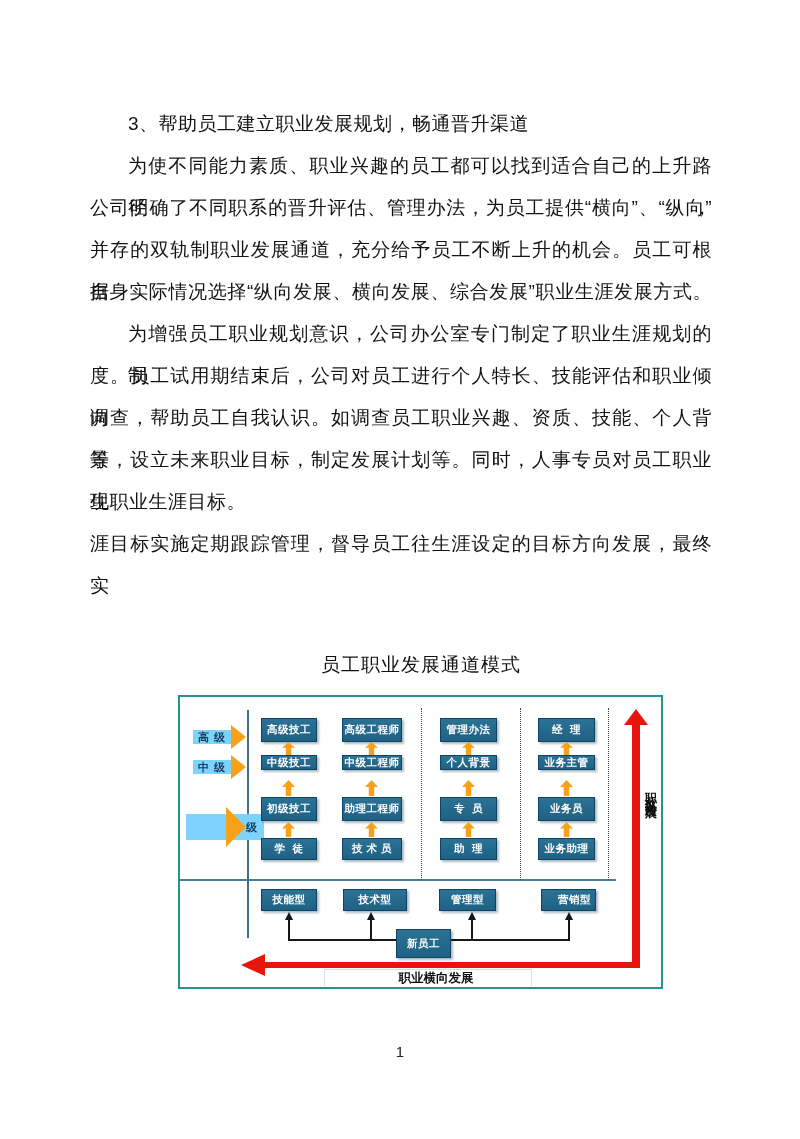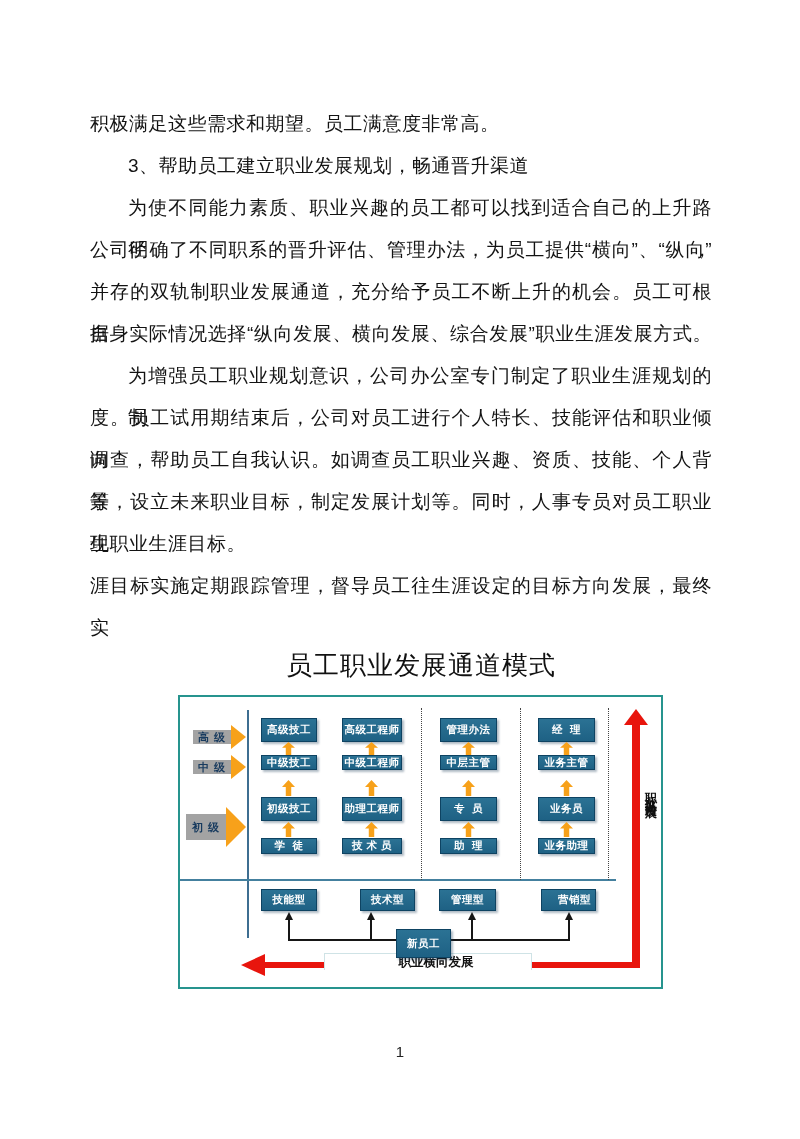--- a/index.html
+++ b/index.html
@@ -11,48 +11,48 @@
   
   .textcol{position:absolute;left:90px;top:103px;width:622px;}
   .line{
     height:42px;line-height:42px;font-size:19px;letter-spacing:0.5px;
     text-align:justify;text-align-last:left;color:#131313;
   }
   .line.full{text-align-last:justify;}
   .line.indent{padding-left:38px;}
   .fig-title{
     position:absolute;left:90px;top:645px;width:662px;height:40px;
-    line-height:40px;text-align:center;font-size:26px;letter-spacing:1px;color:#111;
+    line-height:40px;text-align:center;font-size:19px;letter-spacing:1px;color:#111;
   }
   
   .diagram{
     position:absolute;left:178px;top:695px;width:485px;height:294px;
     border:2px solid #26948e;box-sizing:border-box;background:#fff;
   }
   .vline{position:absolute;left:67px;top:13px;width:2px;height:228px;background:#3e6e91;}
   .hsep{position:absolute;left:0;top:182px;width:436px;height:2px;background:#44809e;}
   .dot{position:absolute;top:11px;height:172px;width:0;border-left:1px dotted #444;}
   
   .lvl-body{
-    position:absolute;background:#a3a3a3;color:#173a5e;font-weight:bold;
+    position:absolute;background:#7dd3fc;color:#173a5e;font-weight:bold;
     font-size:11px;text-align:center;letter-spacing:1px;
   }
   .lvl-head{position:absolute;width:0;height:0;}
   
   .cbox{
     position:absolute;display:flex;align-items:center;justify-content:center;
     background:linear-gradient(180deg,#2b7294,#1e6184);
     border:1px solid #0e4362;box-sizing:border-box;
     box-shadow:1.5px 2px 2px rgba(30,60,85,.35);
     color:#fff;font-weight:bold;font-size:10.5px;letter-spacing:0.5px;white-space:pre;
   }
   .c1{left:81px;width:56px;}  .c2{left:162px;width:60px;}
   .c3{left:260px;width:57px;} .c4{left:358px;width:57px;}
   .r1{top:21px;height:24px;}  .r2{top:58px;height:15px;}
-  .r3{top:100px;height:24px;} .r4{top:141px;height:16px;text-align:right;}
+  .r3{top:100px;height:24px;} .r4{top:141px;height:22px;text-align:right;}
   
   .uparrow{
     position:absolute;width:13px;background:#f7a11a;
     clip-path:polygon(50% 0,100% 44%,71% 44%,71% 100%,29% 100%,29% 44%,0 44%);
   }
   
   .tbox{top:192px;height:22px;}
   .nbox{left:216px;top:232px;width:55px;height:29px;z-index:3;}
   
   .conn-h{position:absolute;left:108px;top:242px;width:282px;height:2px;background:#161616;z-index:1;}
@@ -74,36 +74,35 @@
     position:absolute;left:61px;top:257px;width:0;height:0;
     border-top:11px solid transparent;border-bottom:11px solid transparent;
     border-right:24px solid #e8150d;
   }
   .vaxis{
     position:absolute;left:462px;top:86px;height:96px;
     writing-mode:vertical-rl;text-orientation:upright;
     font-size:12px;font-weight:bold;letter-spacing:3px;color:#101010;
   }
   .haxis{
-    position:absolute;left:144px;top:256px;width:208px;height:17px;
+    position:absolute;left:144px;top:272px;width:208px;height:17px;
     background:#fff;border:1px solid #cfe3e6;border-bottom:none;box-sizing:border-box;
     text-align:center;line-height:16px;font-size:12.5px;font-weight:bold;color:#101010;z-index:2;padding-left:16px;
   }
   .pagenum{
     position:absolute;left:0;top:1042px;width:100%;height:20px;line-height:20px;
     text-align:center;font-size:15px;color:#222;
   }
 </style>
 </head>
 <body>
 
 <div class="page">
 
   <div class="textcol">
-    <div class="line">积极满足这些需求和期望。员工满意度非常高。</div>
     <div class="line indent">3、帮助员工建立职业发展规划，畅通晋升渠道</div>
     <div class="line indent full">为使不同能力素质、职业兴趣的员工都可以找到适合自己的上升路径，</div>
     <div class="line full">公司明确了不同职系的晋升评估、管理办法，为员工提供“横向”、“纵向”</div>
     <div class="line full">并存的双轨制职业发展通道，充分给予员工不断上升的机会。员工可根据</div>
     <div class="line full">自身实际情况选择“纵向发展、横向发展、综合发展”职业生涯发展方式。</div>
     <div class="line indent full">为增强员工职业规划意识，公司办公室专门制定了职业生涯规划的制</div>
     <div class="line full">度。员工试用期结束后，公司对员工进行个人特长、技能评估和职业倾向</div>
     <div class="line full">调查，帮助员工自我认识。如调查员工职业兴趣、资质、技能、个人背景</div>
     <div class="line full">等，设立未来职业目标，制定发展计划等。同时，人事专员对员工职业生</div>
     <div class="line">现职业生涯目标。</div>
@@ -119,35 +118,35 @@
     <div class="dot" style="left:241px;"></div>
     <div class="dot" style="left:340px;"></div>
     <div class="dot" style="left:428px;"></div>
 
     <div class="lvl-body" style="left:13px;top:33px;width:38px;height:14px;line-height:14px;">高  级</div>
     <div class="lvl-head" style="left:51px;top:28px;border-top:12px solid transparent;border-bottom:12px solid transparent;border-left:15px solid #f7a11a;"></div>
 
     <div class="lvl-body" style="left:13px;top:63px;width:38px;height:14px;line-height:14px;">中  级</div>
     <div class="lvl-head" style="left:51px;top:58px;border-top:12px solid transparent;border-bottom:12px solid transparent;border-left:15px solid #f7a11a;"></div>
 
-    <div class="lvl-body" style="left:6px;top:117px;width:40px;height:26px;line-height:26px;">初  级</div>
+    <div class="lvl-body" style="left:6px;top:117px;width:40px;height:26px;line-height:26px;padding-left:38px;">初  级</div>
     <div class="lvl-head" style="left:46px;top:110px;border-top:20px solid transparent;border-bottom:20px solid transparent;border-left:20px solid #f7a11a;"></div>
 
     <div class="cbox c1 r1">高级技工</div>
     <div class="cbox c1 r2">中级技工</div>
     <div class="cbox c1 r3">初级技工</div>
     <div class="cbox c1 r4">学  徒</div>
 
     <div class="cbox c2 r1">高级工程师</div>
     <div class="cbox c2 r2">中级工程师</div>
     <div class="cbox c2 r3">助理工程师</div>
     <div class="cbox c2 r4">技 术 员</div>
 
     <div class="cbox c3 r1">管理办法</div>
-    <div class="cbox c3 r2">中层主管</div>
+    <div class="cbox c3 r2">个人背景</div>
     <div class="cbox c3 r3">专  员</div>
     <div class="cbox c3 r4">助  理</div>
 
     <div class="cbox c4 r1">经  理</div>
     <div class="cbox c4 r2">业务主管</div>
     <div class="cbox c4 r3">业务员</div>
     <div class="cbox c4 r4">业务助理</div>
 
     <div class="uparrow" style="left:102px;top:45px;height:13px;"></div>
     <div class="uparrow" style="left:102px;top:83px;height:16px;"></div>
@@ -156,21 +155,21 @@
     <div class="uparrow" style="left:185px;top:83px;height:16px;"></div>
     <div class="uparrow" style="left:185px;top:125px;height:15px;"></div>
     <div class="uparrow" style="left:282px;top:45px;height:13px;"></div>
     <div class="uparrow" style="left:282px;top:83px;height:16px;"></div>
     <div class="uparrow" style="left:282px;top:125px;height:15px;"></div>
     <div class="uparrow" style="left:380px;top:45px;height:13px;"></div>
     <div class="uparrow" style="left:380px;top:83px;height:16px;"></div>
     <div class="uparrow" style="left:380px;top:125px;height:15px;"></div>
 
     <div class="cbox tbox" style="left:81px;width:56px;">技能型</div>
-    <div class="cbox tbox" style="left:180px;width:55px;">技术型</div>
+    <div class="cbox tbox" style="left:163px;width:64px;">技术型</div>
     <div class="cbox tbox" style="left:259px;width:57px;">管理型</div>
     <div class="cbox tbox" style="left:361px;width:55px;padding-left:12px;">营销型</div>
 
     <div class="conn-h"></div>
     <div class="conn-v" style="left:108px;"></div>
     <div class="conn-v" style="left:190px;"></div>
     <div class="conn-v" style="left:291px;"></div>
     <div class="conn-v" style="left:388px;"></div>
     <div class="conn-head" style="left:105px;"></div>
     <div class="conn-head" style="left:187px;"></div>

